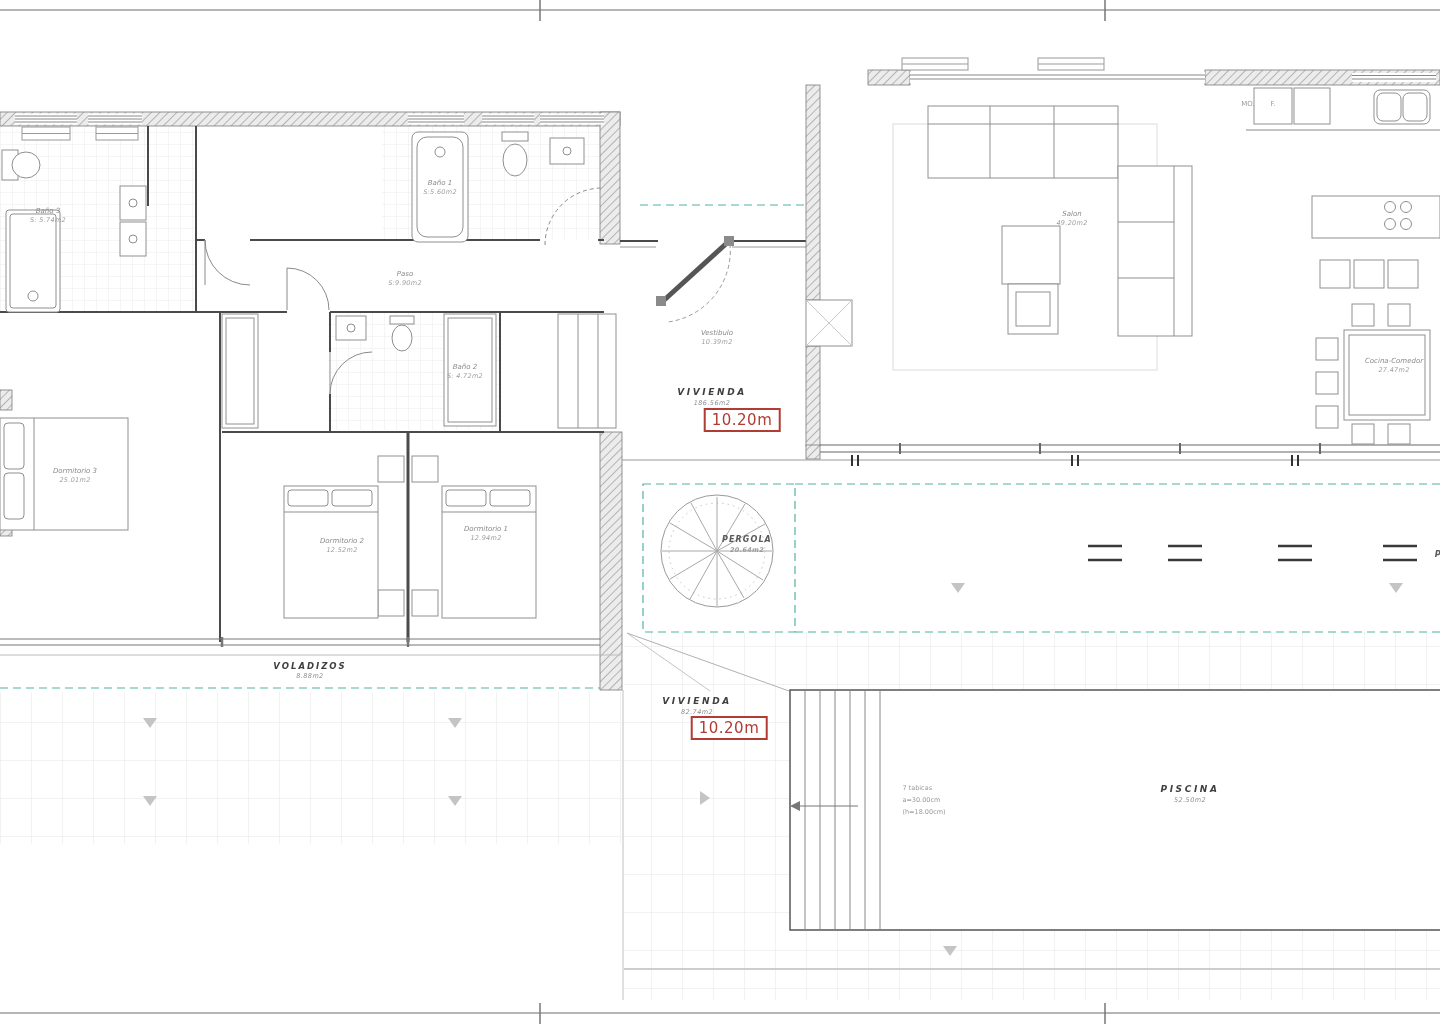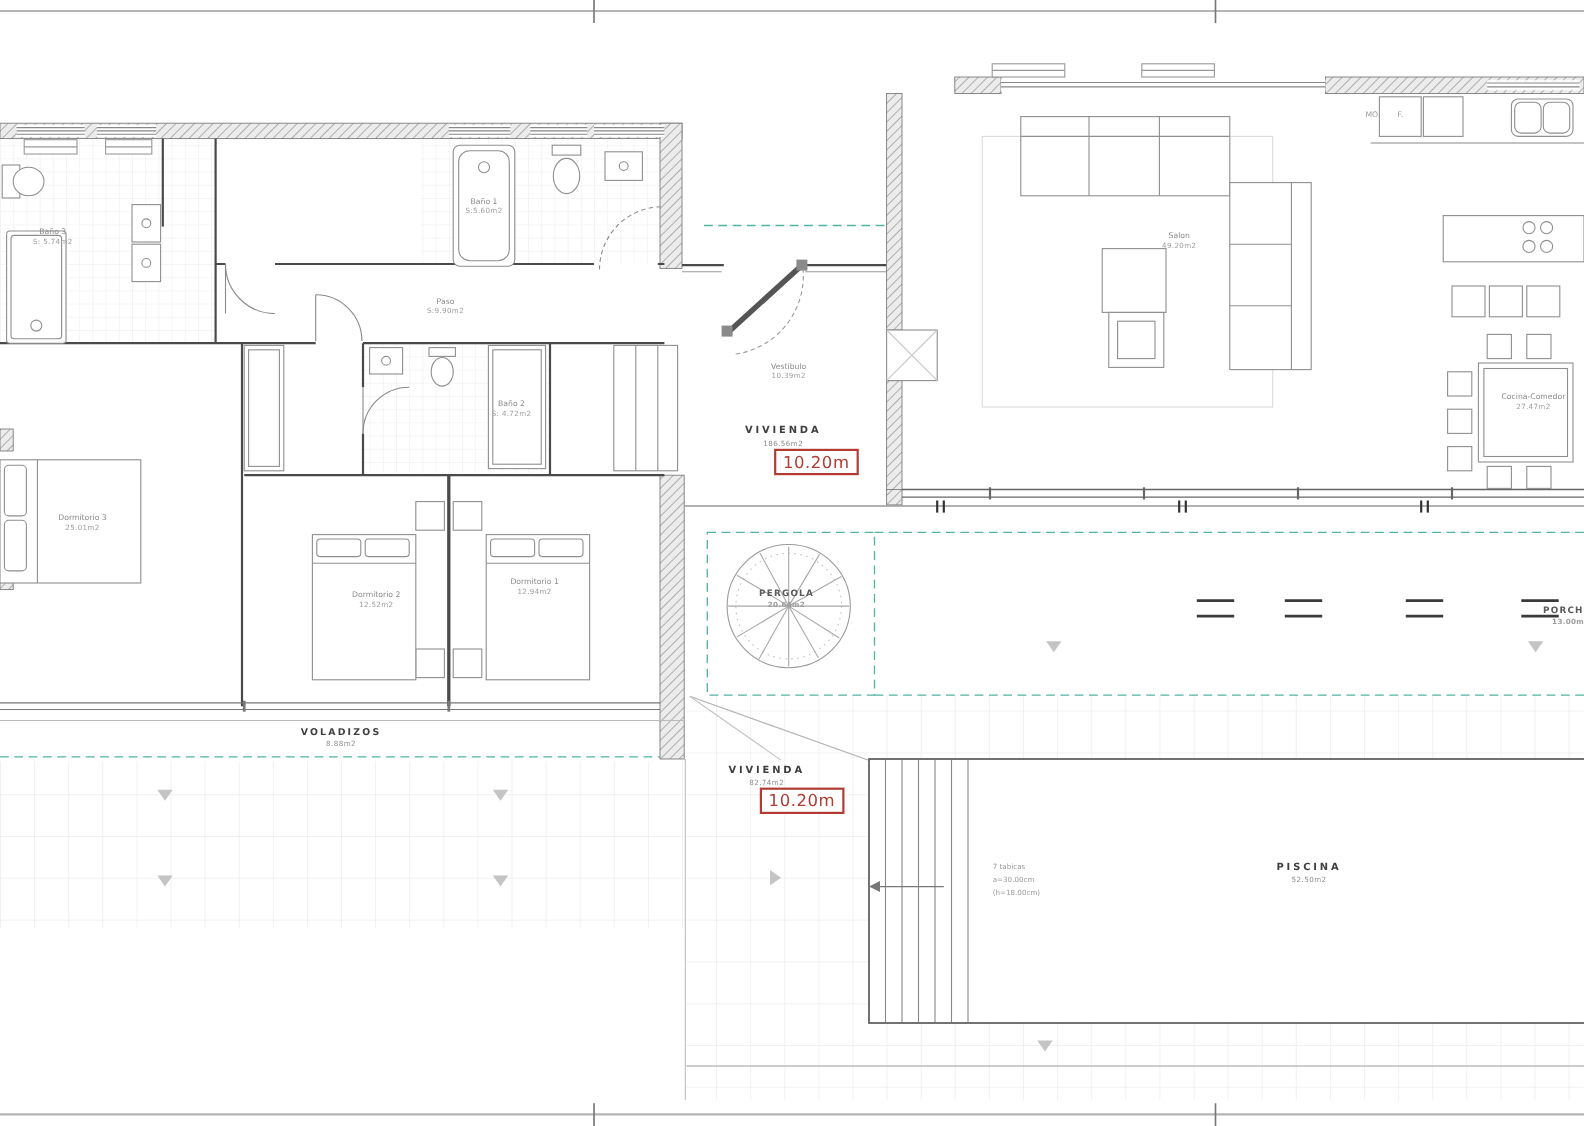--- a/index.html
+++ b/index.html
@@ -1,25 +1,25 @@
 <!DOCTYPE html>
 <html><head>
 <meta charset="utf-8">
 <style>
   html,body{margin:0;padding:0;background:#fff;}
   #sheet{position:relative;width:1440px;height:1024px;background:#fff;overflow:hidden;
          font-family:"DejaVu Sans",sans-serif;}
   #plan-svg{position:absolute;left:0;top:0;}
   .lbl{position:absolute;transform:translate(-50%,0);text-align:center;
-       font-size:7px;line-height:1.45;color:#8b8b8b;white-space:nowrap;pointer-events:none;}
+       font-size:7px;line-height:1.45;color:#8b8b8b;white-space:nowrap;pointer-events:none;font-style:italic;}
   .lbl .nm{display:block;}
   .lbl .ar{display:block;font-size:6.5px;color:#9d9d9d;letter-spacing:.3px;}
   .zone{font-size:9px;font-weight:bold;letter-spacing:2.6px;color:#3f3f3f;text-align:center;}
   .zone .ar{font-size:6.5px;font-weight:normal;letter-spacing:.4px;color:#8d8d8d;}
-  .zone-sm{font-size:8px;font-weight:bold;letter-spacing:1.1px;color:#5a5a5a;}
+  .zone-sm{font-size:8px;font-weight:bold;letter-spacing:1.1px;color:#5a5a5a;margin-left:32px;}
   .tag{position:absolute;transform:translate(-50%,0);border:2px solid #b23b33;color:#b23b33;
        background:#fff;font-size:15px;line-height:20px;padding:0 6px;letter-spacing:.5px;
        font-family:"DejaVu Sans",sans-serif;margin-left:32px;}
   .note{position:absolute;transform:translate(-50%,0);font-size:6.5px;
         line-height:1.85;color:#9a9a9a;white-space:nowrap;}
   .appl{position:absolute;transform:translate(-50%,0);font-size:7px;color:#9a9a9a;}
 </style>
 </head>
 <body>
 

